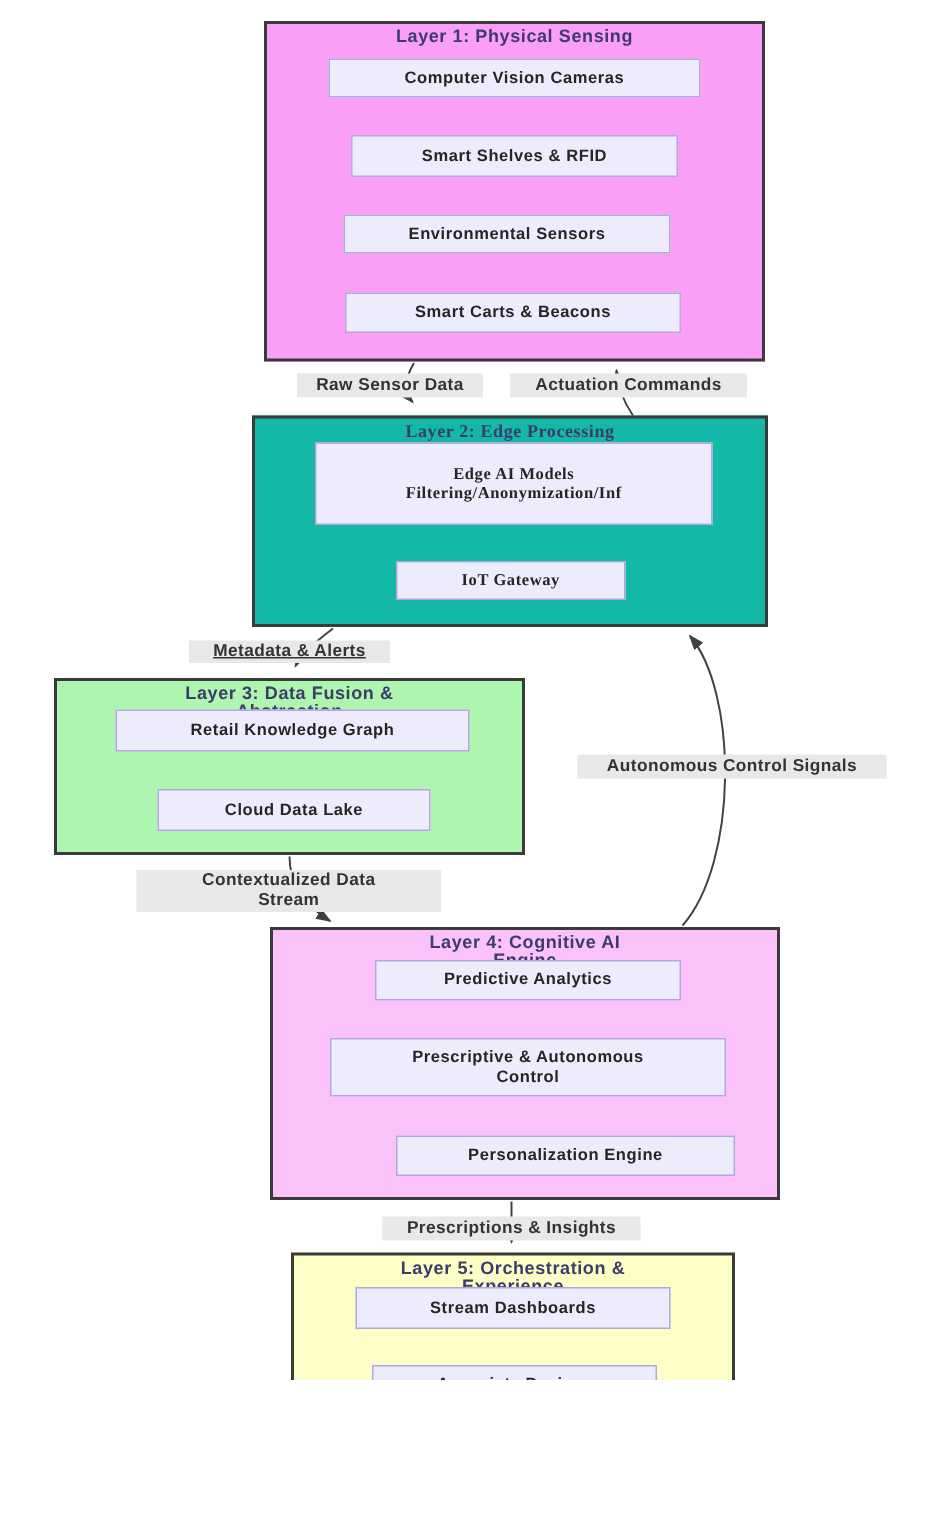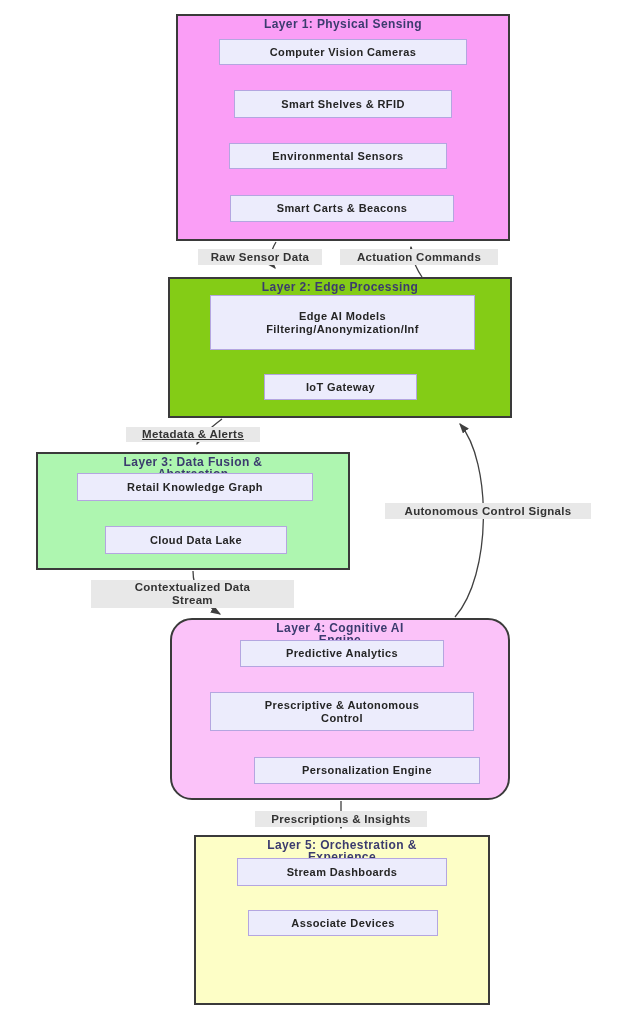--- a/index.html
+++ b/index.html
@@ -1,17 +1,17 @@
 <!DOCTYPE html>
 <html><head>
 <meta charset="utf-8">
 <style>
   html,body{margin:0;padding:0;background:#ffffff;}
   #canvas{
-    position:relative;width:625px;height:1024px;background:#ffffff;overflow:hidden;
+    position:relative;width:625px;height:920px;background:#ffffff;overflow:hidden;
     font-family:"Liberation Sans", sans-serif;
   }
   svg.edges{position:absolute;left:0;top:0;z-index:1;}
   .layer{
     position:absolute;border:2px solid #3a3a3a;box-sizing:border-box;z-index:0;
   }
   .layer-title{
     position:absolute;left:0;top:2px;width:100%;text-align:center;z-index:1;
     font-size:12px;font-weight:bold;color:#3b3b6e;line-height:12px;letter-spacing:.4px;
   }
@@ -23,21 +23,21 @@
   }
   .edge-label{
     position:absolute;z-index:3;background:#e8e8e8;color:#333333;
     display:flex;flex-direction:column;align-items:center;justify-content:center;
     font-size:11.5px;font-weight:bold;text-align:center;line-height:13px;letter-spacing:.3px;
     box-sizing:border-box;
   }
   .edge-label span:empty, .node span:empty, .layer-title span:empty{display:none;}
   
   #layer1{background:#fa9ef6;}
-  #layer2{background:#84cc16;}
+  #layer2{background:#14b8a6;font-family:Liberation Serif, serif;}
   #layer3{background:#aef6b0;}
   #layer4{background:#fbc2f9;}
   #layer5{background:#fdfec6;}
 </style>
 </head>
 <body>
 
 <div id="canvas">
 
   <svg class="edges" width="625" height="1024" viewBox="0 0 625 1024">
@@ -102,21 +102,21 @@
     <div class="node" style="left:39px;top:19px;width:236px;height:28px;">
       <span>Retail Knowledge Graph</span>
 
     </div>
     <div class="node" style="left:67px;top:72px;width:182px;height:28px;">
       <span>Cloud Data Lake</span>
 
     </div>
   </div>
 
-  <div id="layer4" class="layer" style="left:170px;top:618px;width:340px;height:182px;border-radius:22px;">
+  <div id="layer4" class="layer" style="left:180px;top:618px;width:340px;height:182px;">
     <div class="layer-title">
       <span>Layer 4: Cognitive AI</span><br>
       <span>Engine</span>
     </div>
     <div class="node" style="left:68px;top:20px;width:204px;height:27px;text-align:center;">
       <span>Predictive Analytics</span>
 
     </div>
     <div class="node" style="left:38px;top:72px;width:264px;height:39px;">
       <span>Prescriptive &amp; Autonomous</span>

